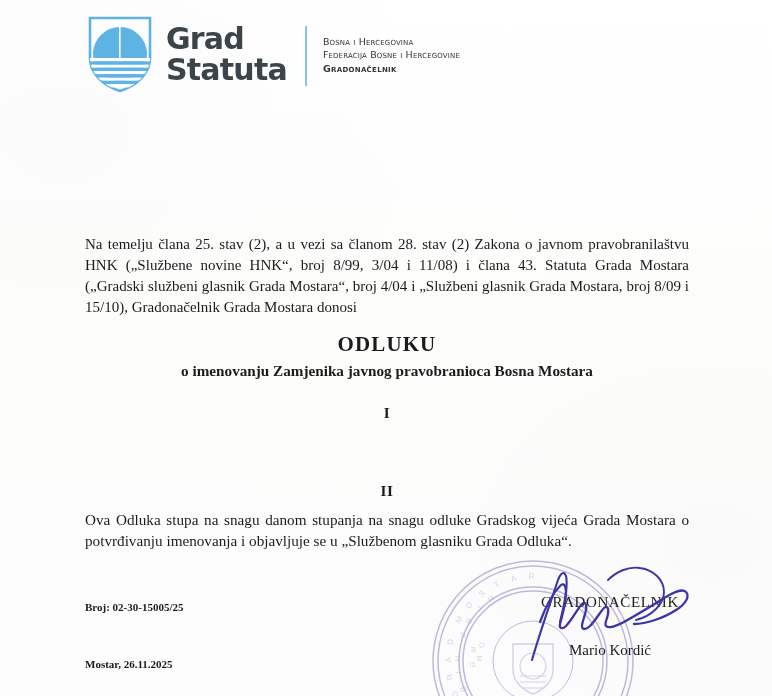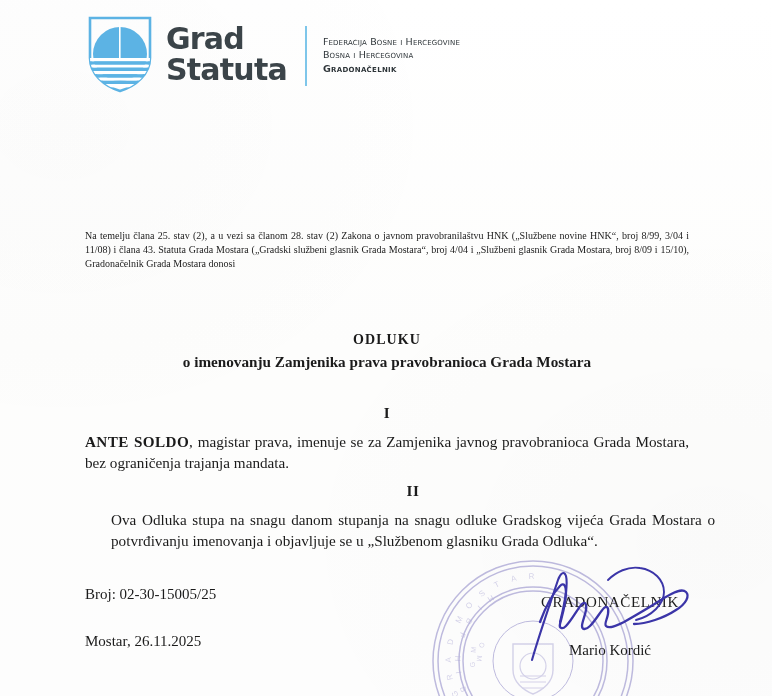--- a/index.html
+++ b/index.html
@@ -90,35 +90,35 @@
     z-index: 3;
   }
 
   .intro {
     position: absolute;
     top: 219px;
     left: 0;
     width: 604px;
     text-align: justify;
     text-align-last: left;
-    font-size: 10px;
+    font-size: 15px;
     line-height: 1.39;
   }
 
   .decision-title {
     position: absolute;
     top: 332px;
     left: 0;
     width: 604px;
     text-align: center;
   }
   .decision-title .main {
     display: block;
     font-weight: bold;
-    font-size: 14px;
+    font-size: 21px;
     letter-spacing: 1.1px;
   }
   .decision-title .sub {
     display: block;
     margin-top: 5px;
     font-weight: bold;
     font-size: 15.2px;
   }
 
   .section { position: absolute; left: 0; width: 604px; }
@@ -133,33 +133,34 @@
     display: block;
     margin-top: 9px;
     text-align: justify;
     text-align-last: left;
     font-size: 15.2px;
     line-height: 1.39;
   }
   .section .para b { font-weight: bold; letter-spacing: 0.4px; }
 
   .section-i  { top: 404px; }
-  .section-ii { top: 482px; margin-left: 26px; }
+  .section-ii { top: 482px; }
 
   
   .footer-left {
     position: absolute;
     left: 85px;
-    top: 584px;
-    font-size: 15px;
+    top: 600px;
+    font-size: 11px;
     line-height: 1.4;
     z-index: 3;
+    font-weight: bold;
   }
   .footer-left .ref { display: block; }
-  .footer-left .place { display: block; margin-top: 26px; }
+  .footer-left .place { display: block; margin-top: 42px; }
 
   .footer-right {
     position: absolute;
     left: 520px;
     top: 592px;
     width: 180px;
     text-align: center;
     font-size: 15px;
     line-height: 1.4;
     z-index: 3;
@@ -228,38 +229,37 @@
     </svg>
 
     <div class="wordmark">
       <span class="l1">Grad</span>
       <span class="l2">Statuta</span>
     </div>
 
     <div class="vrule"></div>
 
     <div class="authority">
+      <span class="org">Bosna i Hercegovina</span>
       <span class="org">Federacija Bosne i Hercegovine</span>
-      <span class="org">Bosna i Hercegovina</span>
       <span class="org strong">Gradonačelnik</span>
     </div>
   </div>
 
   <div class="body-area">
 
     <p class="intro">Na temelju člana 25. stav (2), a u vezi sa članom 28. stav (2) Zakona o javnom pravobranilaštvu HNK („Službene  novine HNK“, broj 8/99, 3/04 i 11/08) i člana 43. Statuta Grada Mostara („Gradski službeni glasnik Grada Mostara“, broj 4/04 i „Službeni glasnik Grada Mostara, broj 8/09 i 15/10), Gradonačelnik Grada Mostara donosi</p>
 
     <div class="decision-title">
       <span class="main">ODLUKU</span>
-      <span class="sub">o imenovanju Zamjenika prava pravobranioca Grada Mostara</span>
+      <span class="sub">o imenovanju Zamjenika javnog pravobranioca Bosna Mostara</span>
     </div>
 
     <div class="section section-i">
       <span class="numeral">I</span>
-      <span class="para"><b>ANTE SOLDO</b><span>, magistar prava, imenuje se za Zamjenika javnog pravobranioca Grada Mostara, bez ograničenja trajanja mandata.</span></span>
     </div>
 
     <div class="section section-ii">
       <span class="numeral">II</span>
       <span class="para">Ova Odluka stupa na snagu danom stupanja na snagu odluke Gradskog vijeća Grada Mostara o potvrđivanju imenovanja i objavljuje se u „Službenom glasniku Grada Odluka“.</span>
     </div>
   </div>
 
   <svg class="official-stamp" viewBox="0 0 210 210" aria-hidden="true">
     <g fill="none" stroke="#6a62b5" stroke-width="1.5" opacity="0.85">

